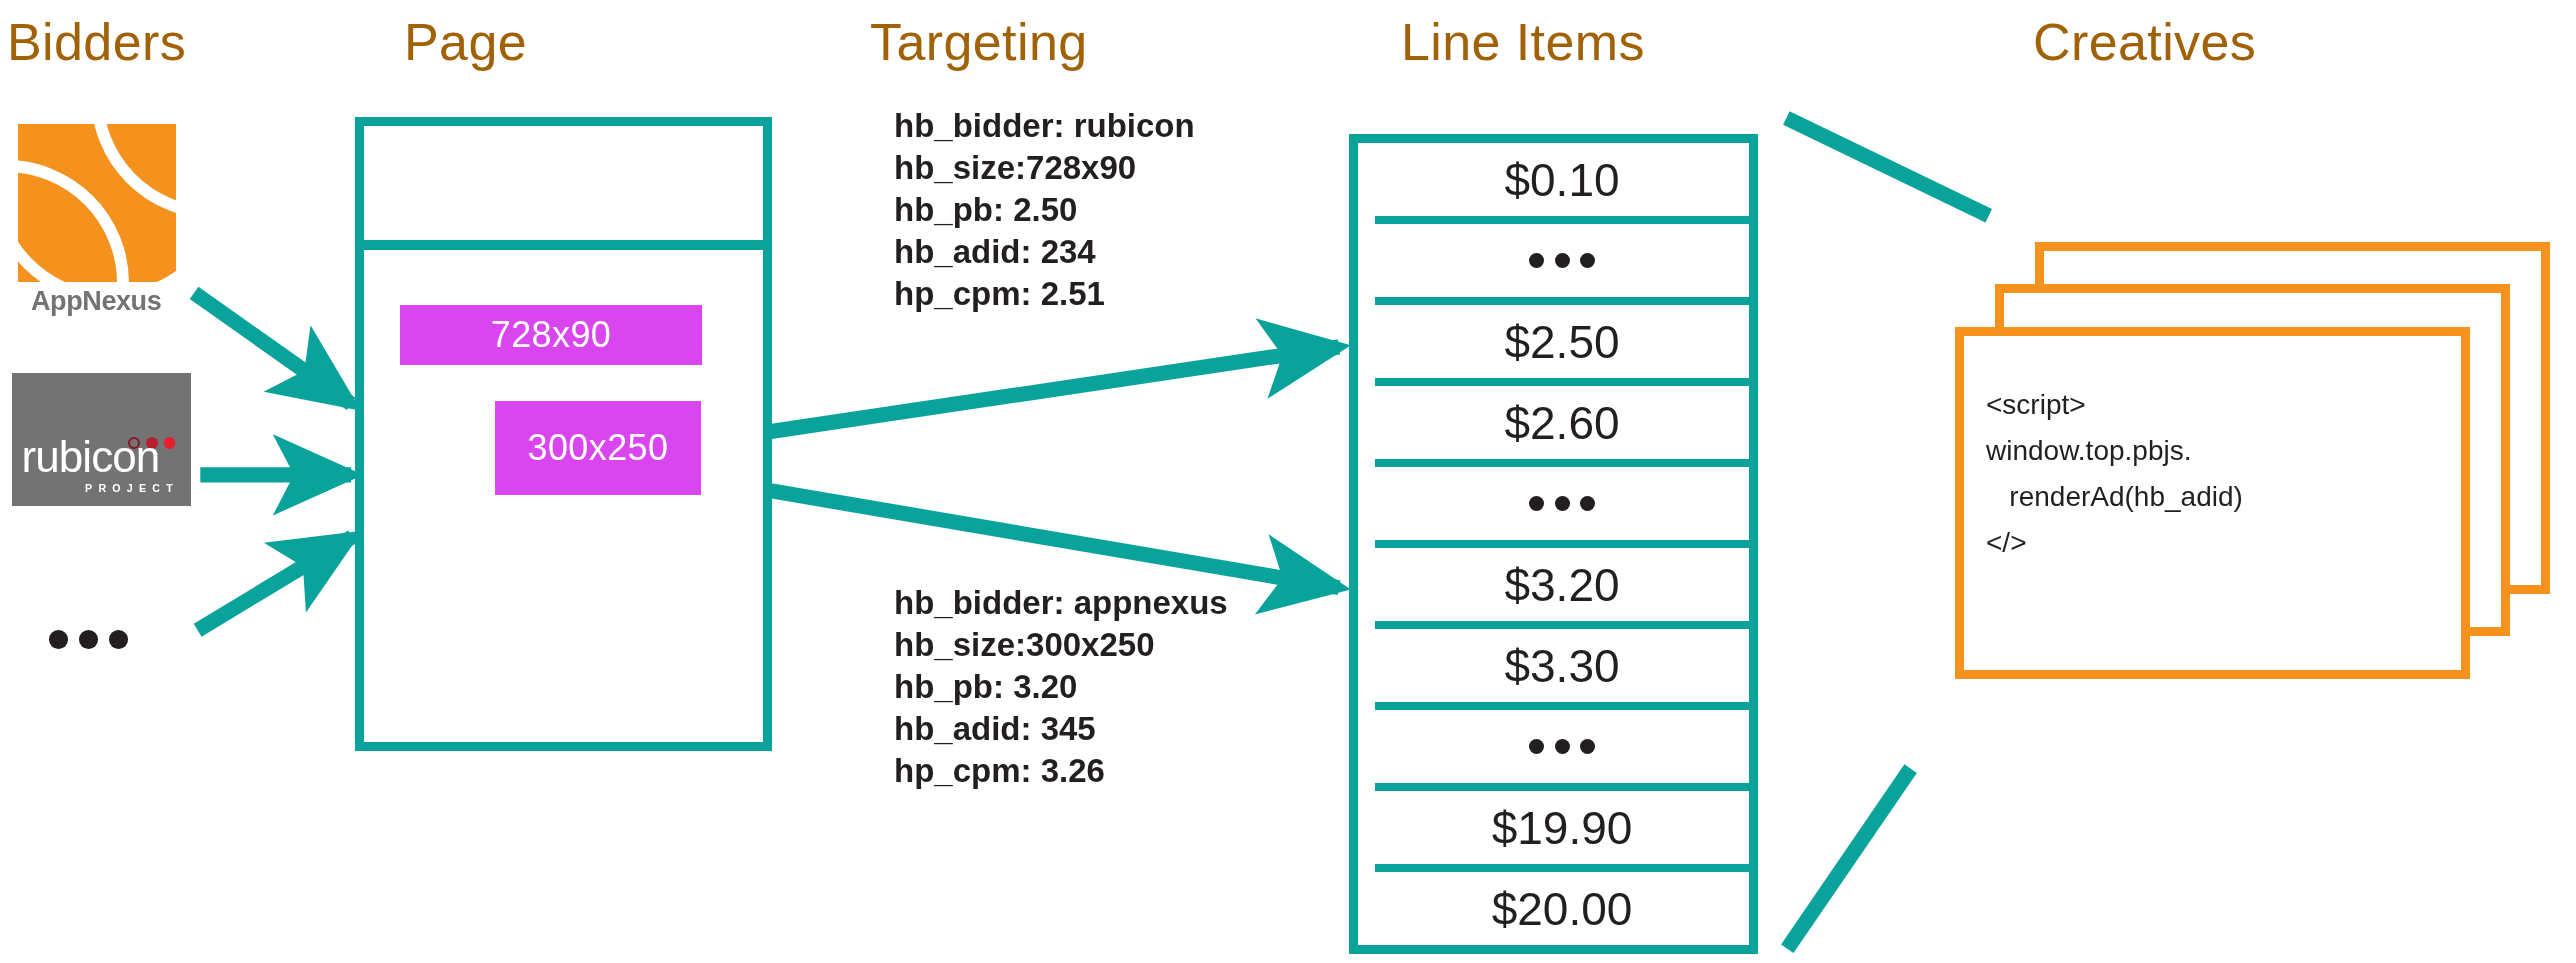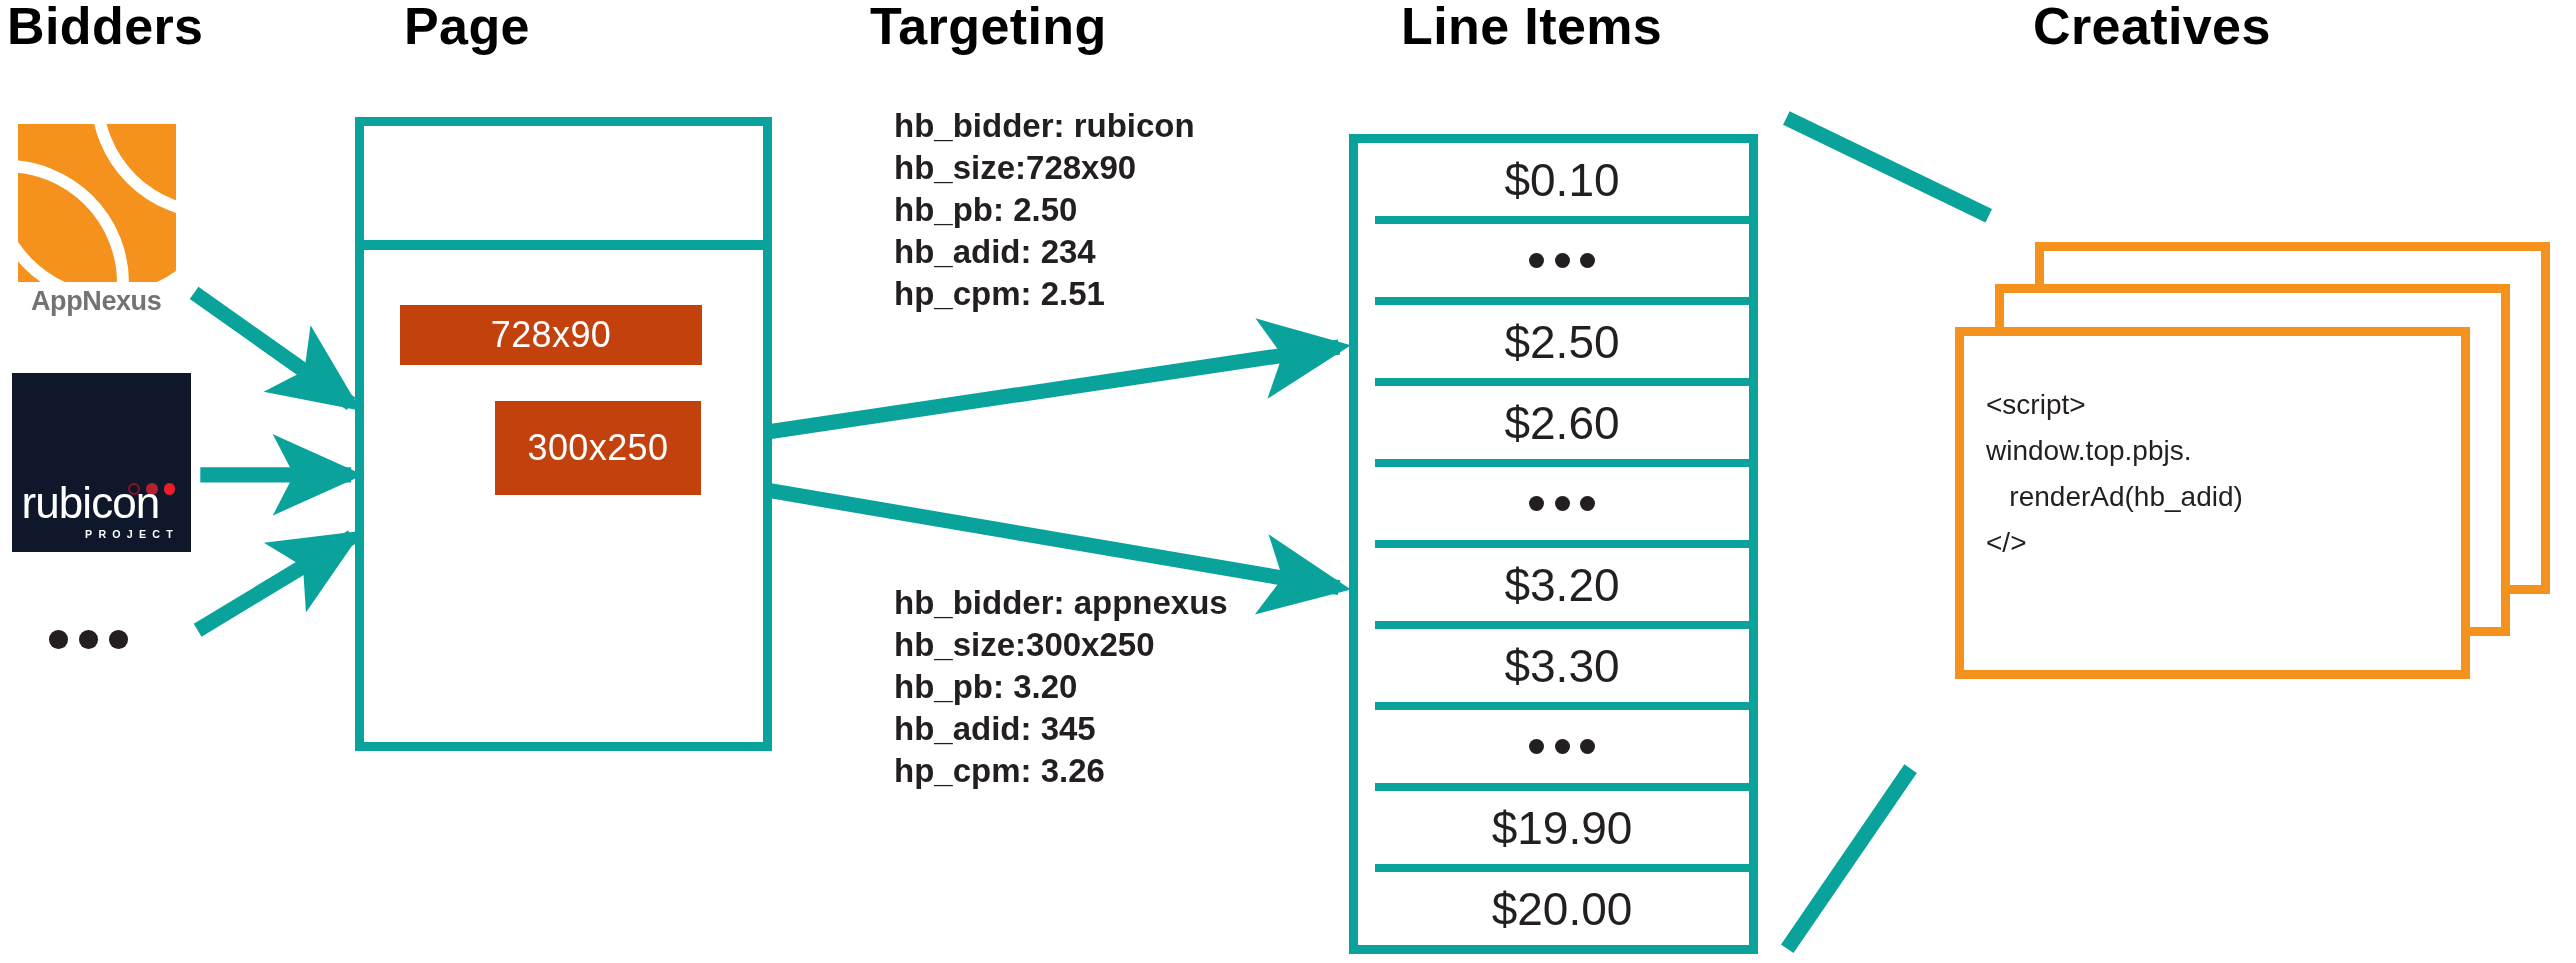--- a/index.html
+++ b/index.html
@@ -16,26 +16,26 @@
     width: 2576px;
     height: 963px;
     background: #ffffff;
     overflow: hidden;
   }
 
   
   .col-head {
     position: absolute;
     font-size: 52px;
-    font-weight: 700;
+    font-weight: 400;
     letter-spacing: 0.4px;
-    color: #000000;
+    color: #a16207;
     white-space: nowrap;
     line-height: 1;
-    top: 0;
+    top: 16px;
   }
 
   
   #wires {
     position: absolute;
     left: 0; top: 0;
     width: 2576px;
     height: 963px;
     pointer-events: none;
   }
@@ -75,22 +75,22 @@
     left: 31px; top: 286px;
     font-size: 27px;
     font-weight: 700;
     color: #737373;
     letter-spacing: -0.4px;
   }
 
   .rubicon-logo {
     position: absolute;
     left: 12.4px; top: 373px;
-    width: 179px; height: 179px;
-    background: #0f172a;
+    width: 179px; height: 133px;
+    background: #737373;
     overflow: hidden;
   }
   .rub-dots {
     position: absolute;
     right: 16px; bottom: 57px;
     display: flex;
     gap: 6.2px;
     align-items: center;
   }
   .rub-dot {
@@ -142,21 +142,21 @@
   }
   .page-divider {
     position: absolute;
     left: 0; top: 114px;
     width: 100%;
     height: 9.8px;
     background: #0aa39c;
   }
   .ad-slot {
     position: absolute;
-    background: #c2410c;
+    background: #d946ef;
     color: #ffffff;
     display: flex;
     align-items: center;
     justify-content: center;
     font-size: 36px;
     font-weight: 400;
     letter-spacing: 0.4px;
   }
   .ad-728 {
     left: 36px; top: 179px;

